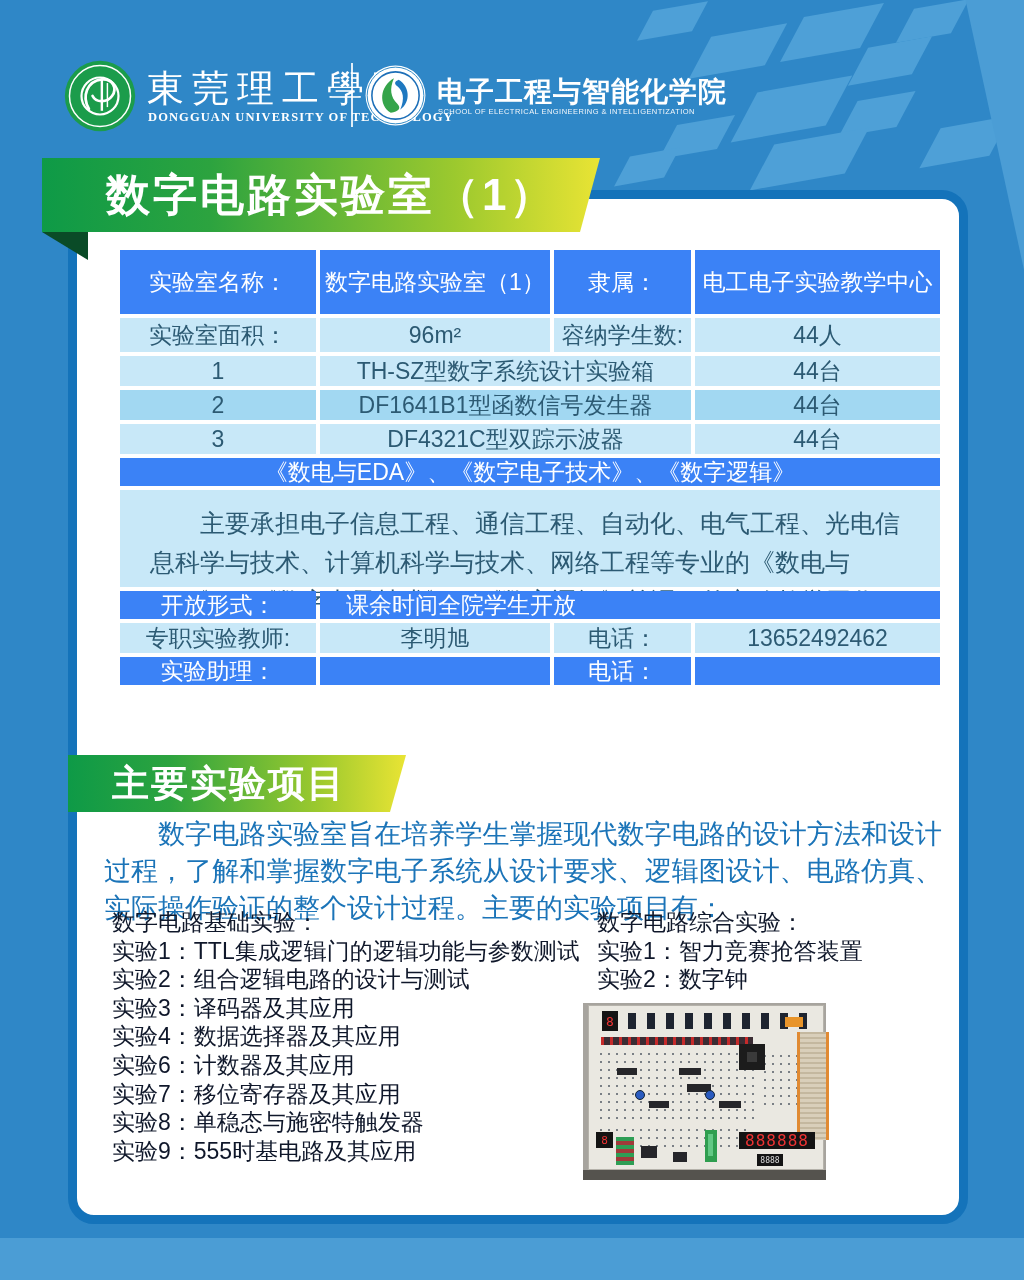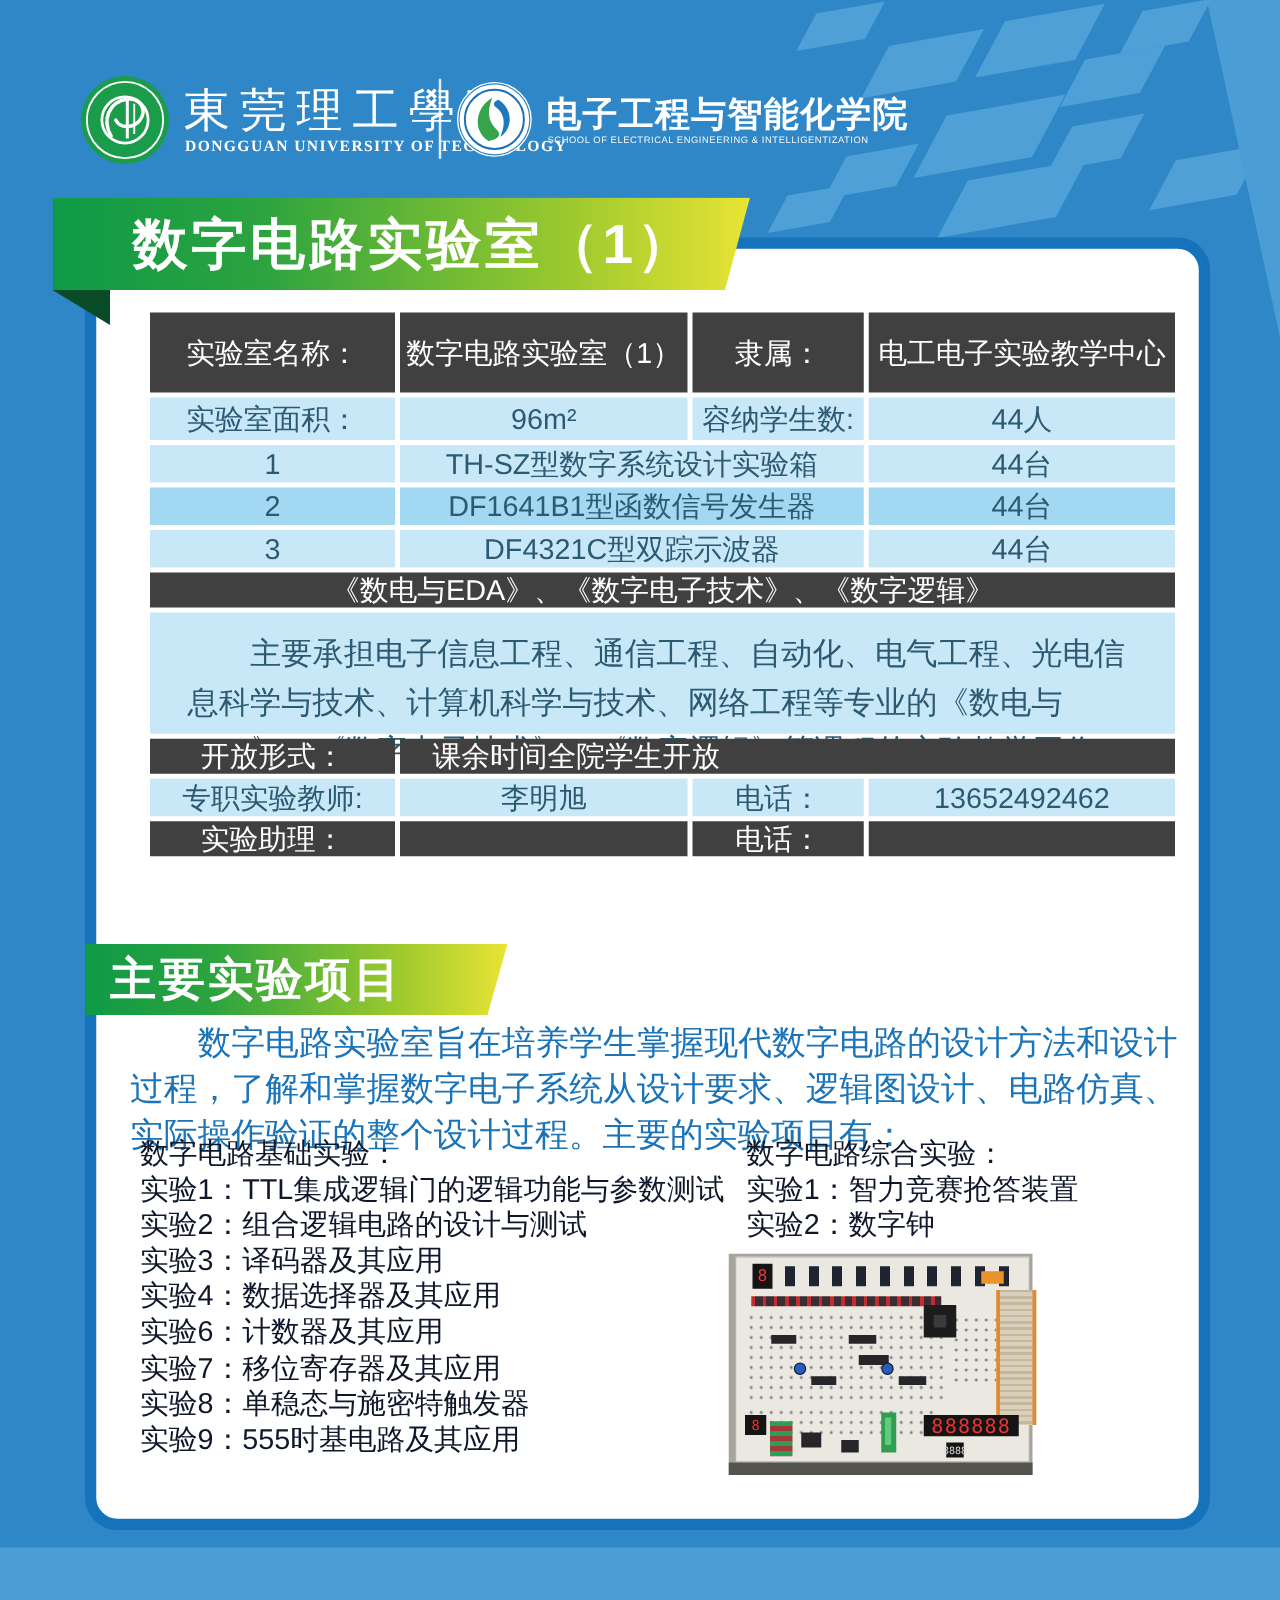--- a/index.html
+++ b/index.html
@@ -29,26 +29,26 @@
   .card{position:absolute;left:68px;top:190px;width:900px;height:1034px;box-sizing:border-box;
     background:#fff;border:9px solid #1473ba;border-radius:26px}
   
   .banner{position:absolute;display:flex;align-items:center;color:#fff;font-weight:bold;
     background:linear-gradient(90deg,#0e9a47 0%,#2ca33f 30%,#9cc92e 74%,#e9e434 100%)}
   .banner1{left:42px;top:158px;width:558px;height:74px;font-size:44px;letter-spacing:3px;
     padding-left:64px;box-sizing:border-box;clip-path:polygon(0 0,100% 0,calc(100% - 20px) 100%,0 100%)}
   .fold{position:absolute;left:42px;top:232px;width:46px;height:28px;background:#0a4b27;
     clip-path:polygon(0 0,100% 0,100% 100%)}
   .banner2{left:68px;top:755px;width:338px;height:57px;font-size:37px;letter-spacing:2px;
-    padding-left:20px;box-sizing:border-box;clip-path:polygon(0 0,100% 0,calc(100% - 16px) 100%,0 100%)}
+    padding-left:44px;box-sizing:border-box;clip-path:polygon(0 0,100% 0,calc(100% - 16px) 100%,0 100%)}
   
   .itable{position:absolute;left:120px;top:250px;width:820px}
   .trow{display:flex;gap:4px;margin-bottom:4px}
   .cell{display:flex;align-items:center;justify-content:center;font-size:23px;text-align:center}
-  .cA{background:#404040;color:#fff}
+  .cA{background:#3b82f6;color:#fff}
   .cB{background:#c8e8f8;color:#2c5a73}
   .cC{background:#a2d8f2;color:#2c5a73}
   .w1{width:196px}.w2{width:230px}.w3{width:137px}.w4{flex:1}
   .we2{width:371px}.wv{flex:1}
   .h64{height:64px}.h34{height:34px}.h30{height:30px}.h28{height:28px}
   .leftpad{justify-content:flex-start;padding-left:26px;box-sizing:border-box;text-align:left}
   .desccell{display:block;height:97px;box-sizing:border-box;padding:14px 30px 0 30px;
     font-size:25px;line-height:39px;text-align:left;text-indent:2em}
   
   .intro{position:absolute;left:104px;top:816px;width:838px;color:#1b74b8;font-size:27px;
@@ -226,16 +226,16 @@
     <div class="ph-chip" style="left:98px;top:78px;width:24px;height:8px"></div>
     <div class="ph-chip" style="left:52px;top:140px;width:16px;height:12px"></div>
     <div class="ph-chip" style="left:84px;top:146px;width:14px;height:10px"></div>
     <div class="ph-knob" style="left:46px;top:84px"></div>
     <div class="ph-knob" style="left:116px;top:84px"></div>
     <div class="ph-zif"></div>
     <div class="ph-orange"></div>
     <div class="ph-btns"></div>
     <div class="ph-7seg" style="left:7px;top:126px;width:17px;height:16px;font-size:11px">8</div>
     <div class="ph-7seg" style="left:150px;top:126px;width:76px;height:17px;font-size:16px;letter-spacing:1px">888888</div>
-    <div class="ph-7seg" style="left:168px;top:148px;width:14px;height:12px;font-size:8px;color:#ddd">8888</div>
+    <div class="ph-7seg" style="left:168px;top:148px;width:26px;height:12px;font-size:8px;color:#ddd">8888</div>
   </div>
   <div class="ph-table"></div>
 </div>
 
 </body></html>

